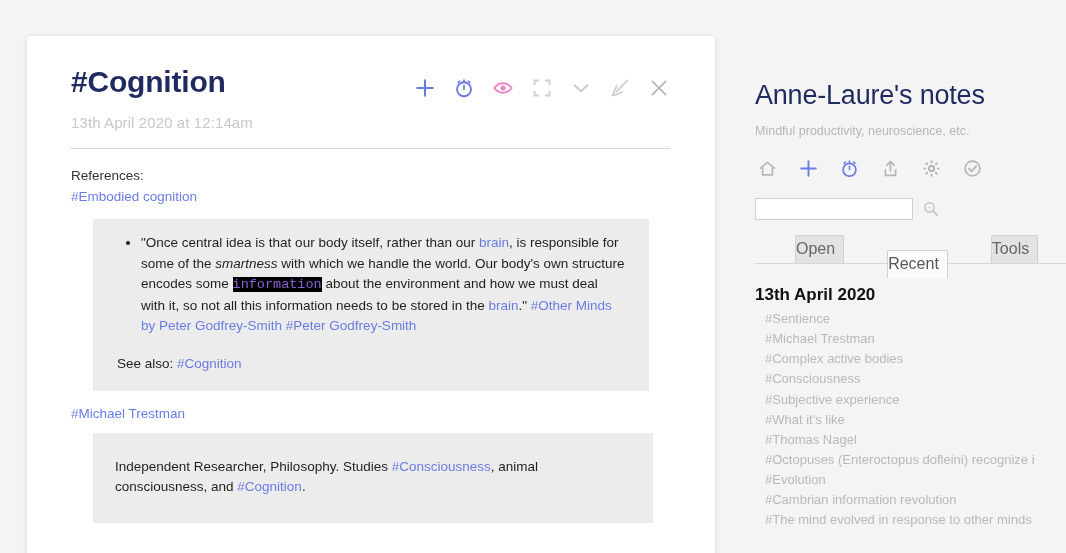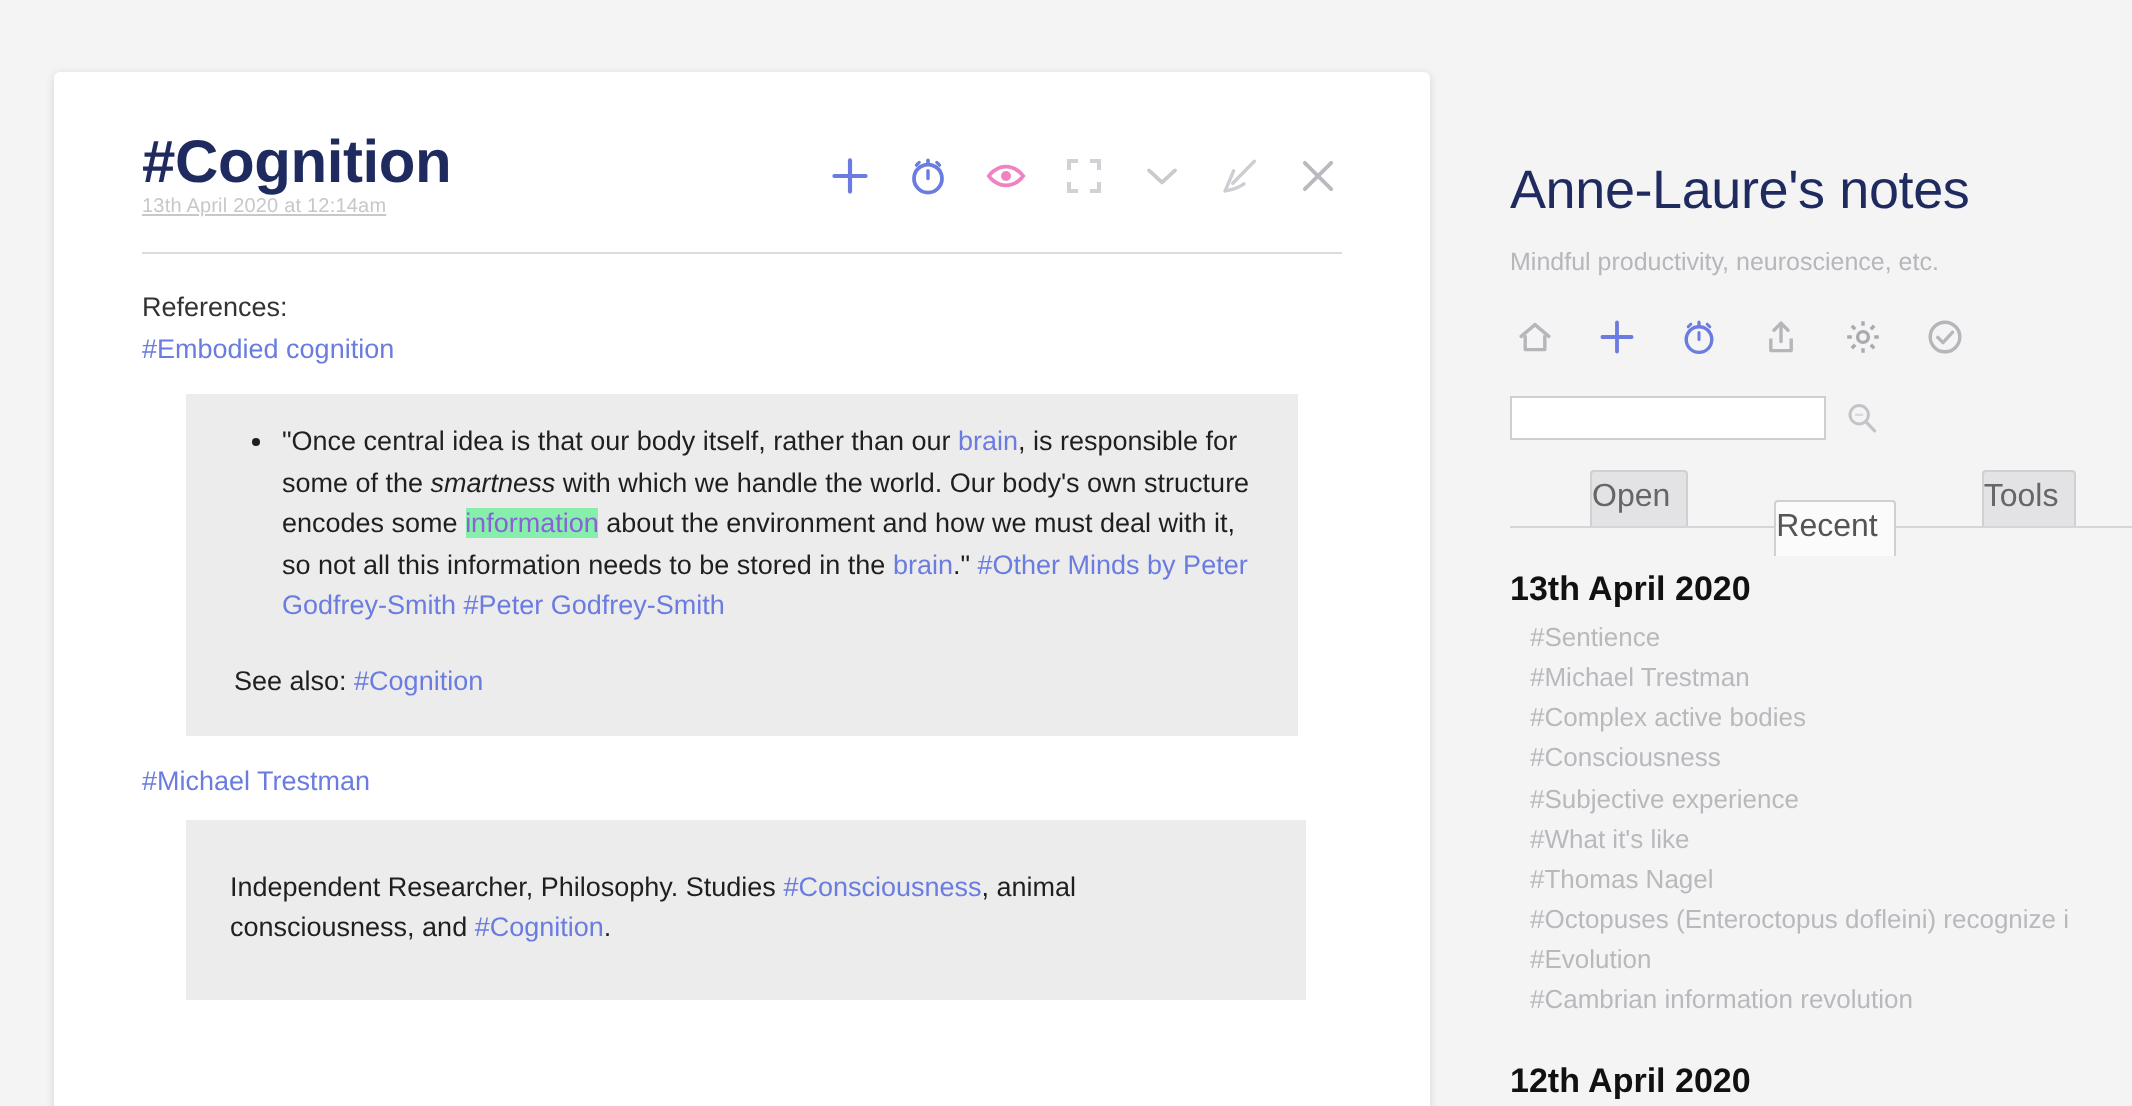--- a/index.html
+++ b/index.html
@@ -43,25 +43,24 @@
   .note-title {
     font-size: 30px;
     font-weight: 700;
     color: #1f2b5e;
     letter-spacing: -0.2px;
     line-height: 1.08;
     margin: 0;
     padding-top: 2px;
   }
   .note-date {
-    font-size: 10px;
+    font-size: 15px;
     color: #c7c7cc;
-    margin-top: 0;
+    margin-top: 16px;
     letter-spacing: 0.1px;
-    text-decoration: underline;
   }
   .note-toolbar {
     display: flex;
     align-items: center;
     gap: 15px;
     padding-top: 12px;
   }
   .ticon {
     width: 24px;
     height: 24px;
@@ -102,22 +101,23 @@
   }
   .gblock ul {
     margin: 0;
     padding-left: 24px;
   }
   .gblock li { margin: 0; }
   .gblock .see-also {
     margin-top: 17px;
   }
   .hl {
-    background: #86efac;
+    background: #000000;
     color: #8a62d6;
+    font-family: Liberation Mono, monospace;
   }
   em { font-style: italic; }
 
   .tag-line {
     margin-top: 15px;
     margin-left: 0;
     font-size: 13.5px;
   }
   .gblock2 {
     background: #ececec;
@@ -394,17 +394,18 @@
       <div class="tag-item">#Sentience</div>
       <div class="tag-item">#Michael Trestman</div>
       <div class="tag-item">#Complex active bodies</div>
       <div class="tag-item">#Consciousness</div>
       <div class="tag-item">#Subjective experience</div>
       <div class="tag-item">#What it's like</div>
       <div class="tag-item">#Thomas Nagel</div>
       <div class="tag-item">#Octopuses (Enteroctopus dofleini) recognize i</div>
       <div class="tag-item">#Evolution</div>
       <div class="tag-item">#Cambrian information revolution</div>
+      <div class="tag-item">#The mind evolved in response to other minds</div>
       <div class="date-head">12th April 2020</div>
     </div>
   </div>
 
 </div>
 
 </body></html>

